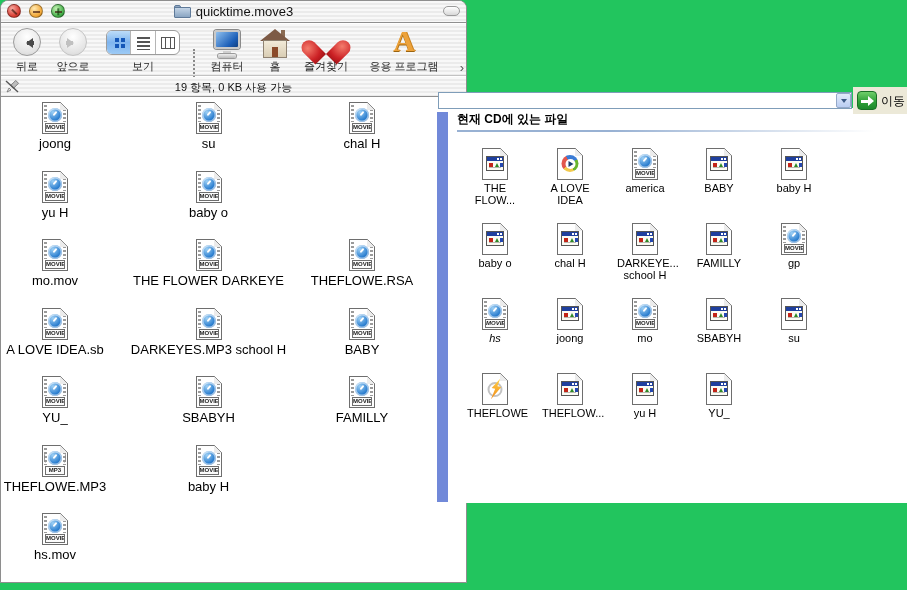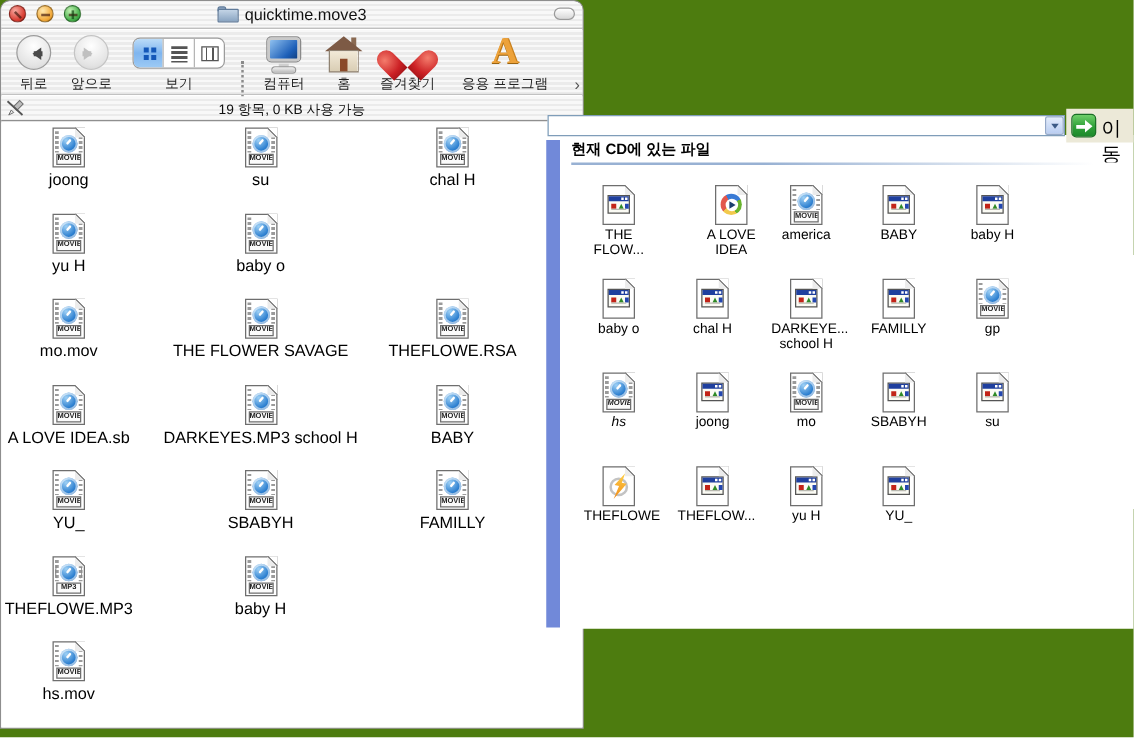--- a/index.html
+++ b/index.html
@@ -1,17 +1,17 @@
 <!DOCTYPE html>
 <html><head>
 <meta charset="utf-8">
 <style>
   * { margin:0; padding:0; box-sizing:border-box; }
   html,body { width:907px; height:590px; background:#fff; font-family:"Liberation Sans","DejaVu Sans",sans-serif; }
-  #stage { position:relative; width:907px; height:590px; overflow:hidden; background:#4d7c0f; }
+  #stage { position:relative; width:907px; height:590px; overflow:hidden; background:#22c55e; }
 
   
   .mac-window { position:absolute; left:0; top:0; width:467px; height:583px; z-index:1;
     border:1px solid #8e8e8e; border-radius:8px 8px 0 0; background:#fff; }
   .pinstripe { background:repeating-linear-gradient(180deg,#f8f8f8 0 2px,#ebebeb 2px 4px); }
   .mac-titlebar { position:absolute; left:0; top:0; right:0; height:22px; border-radius:7px 7px 0 0;
     border-bottom:1px solid #8f8f8f; }
   .traffic { position:absolute; top:3px; width:14px; height:14px; border-radius:50%; border:1px solid rgba(0,0,0,.35); }
   .t-close { left:6px;  background:radial-gradient(circle at 35% 30%, #f7a9a0, #d93f34 65%, #a32014); }
   .t-min   { left:28px; background:radial-gradient(circle at 35% 30%, #ffe9b0, #f2a93b 65%, #c07b10); }
@@ -118,21 +118,21 @@
     clip-path:polygon(62% 0%, 22% 50%, 45% 50%, 32% 100%, 80% 36%, 55% 36%); }
 
   
   .right-panel { position:absolute; left:437px; top:87px; width:470px; height:416px; z-index:2; }
   .rp-whitebg { position:absolute; left:0; top:21px; right:0; bottom:0; background:#fff; }
   .go-area { position:absolute; left:416px; top:0; width:54px; height:27px; background:#ece9d8; }
   .go-btn { position:absolute; left:4px; top:4px; width:20px; height:19px; border:1px solid #1a6f26; border-radius:4px;
     background:linear-gradient(180deg,#6fcf6a,#2fa038 55%,#1d8a2c); }
   .go-btn .sh { position:absolute; left:3px; top:8px; width:8px; height:3px; background:#fff; }
   .go-btn .hd { position:absolute; left:10px; top:4px; width:0; height:0; border-top:5.5px solid transparent; border-bottom:5.5px solid transparent; border-left:6px solid #fff; }
-  .go-label { position:absolute; left:28px; top:6px; font-size:16px; color:#000; }
+  .go-label { position:absolute; left:28px; top:6px; font-size:12px; color:#000; }
   .addr-field { position:absolute; left:1px; top:5px; width:414px; height:17px; background:#fff; border:1px solid #7f9db9;
     font-size:12px; padding:1px 18px 1px 3px; font-family:inherit; }
   .combo-btn { position:absolute; left:399px; top:6px; width:15px; height:15px; border:1px solid #94a8c8; border-radius:2px;
     background:linear-gradient(180deg,#e3ecfb,#b9cdf2); }
   .combo-btn .chv { position:absolute; left:3.5px; top:5px; width:0; height:0; border-left:3.5px solid transparent; border-right:3.5px solid transparent; border-top:4.5px solid #3c5a86; }
   .rp-bluebar { position:absolute; left:0; top:25px; width:11px; height:390px; background:#7189d9; }
   .rp-header { position:absolute; left:20px; top:24px; font-size:12px; font-weight:bold; color:#000; letter-spacing:0; }
   .rp-underline { position:absolute; left:20px; top:43px; width:440px; height:2px;
     background:linear-gradient(90deg,#98b1d3 0 35%,#ffffff 95%); }
 </style>
@@ -304,21 +304,21 @@
         <div class="mac-item" style="left: 122.5px; top: 141px;">
           <div class="doc-page">
             <div class="film l"></div>
             <div class="film r"></div>
             <div class="q-circle">
               <div class="hand"></div>
             </div>
             <div class="q-banner">MOVIE</div>
             <div class="fold"></div>
           </div>
-          <div class="lbl">THE FLOWER SAVAGE</div>
+          <div class="lbl">THE FLOWER DARKEYE</div>
         </div>
         <div class="mac-item" style="left: 276px; top: 141px;">
           <div class="doc-page">
             <div class="film l"></div>
             <div class="film r"></div>
             <div class="q-circle">
               <div class="hand"></div>
             </div>
             <div class="q-banner">MOVIE</div>
             <div class="fold"></div>
@@ -463,21 +463,21 @@
               </div>
               <div class="mw-r"></div>
               <div class="mw-g"></div>
               <div class="mw-b"></div>
               <div class="mw-line"></div>
             </div>
             <div class="fold"></div>
           </div>
           <div class="lbl">THE FLOW...</div>
         </div>
-        <div class="rp-item" style="left: 120px; top: 61px;">
+        <div class="rp-item" style="left: 105px; top: 61px;">
           <div class="doc-page">
             <div class="wmp-circle">
               <div class="wmp-inner">
                 <div class="wmp-play"></div>
               </div>
             </div>
             <div class="fold"></div>
           </div>
           <div class="lbl">A LOVE IDEA</div>
         </div>

